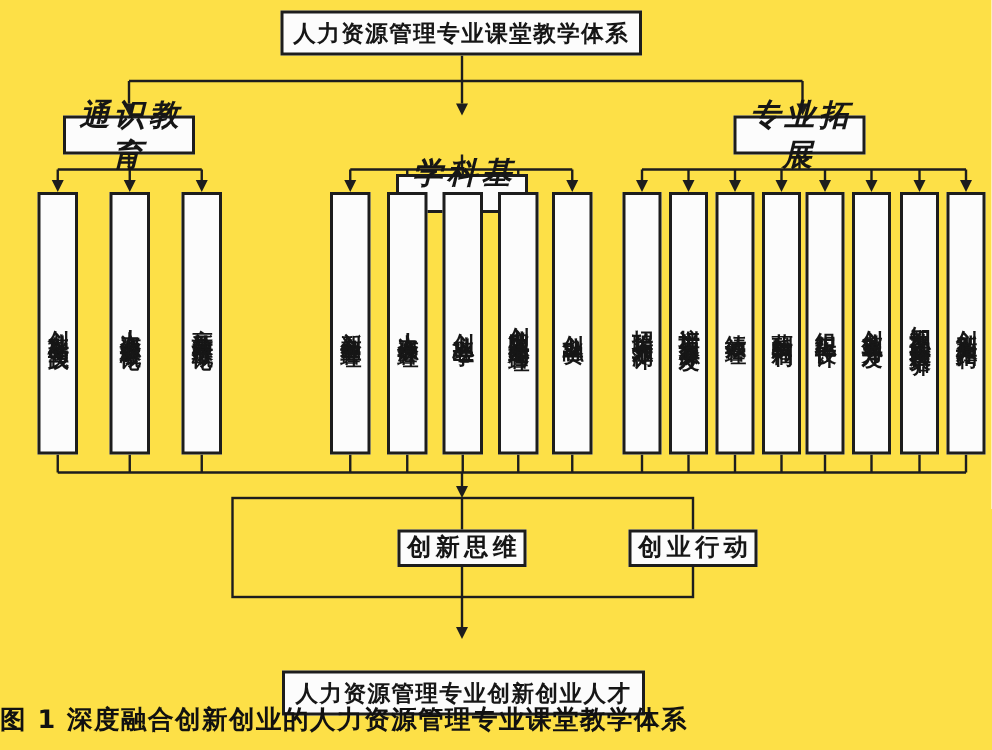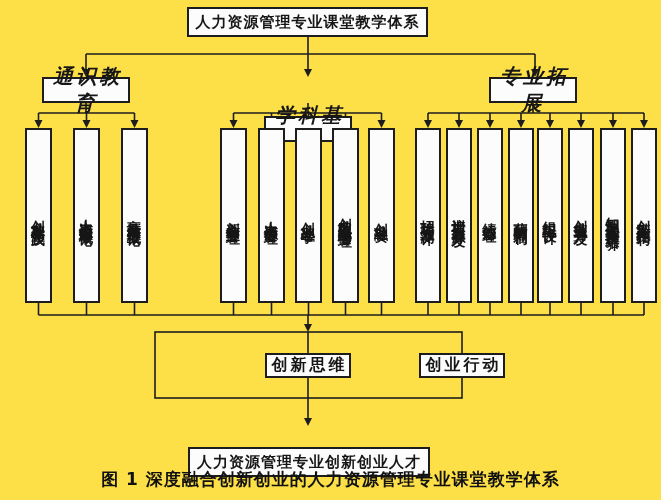--- a/index.html
+++ b/index.html
@@ -55,21 +55,21 @@
     top: 353px; width: 86px; height: 25px;
     font-size: 16px; font-weight: 600; letter-spacing: 3px; text-indent: 3px;
   }
   .node-result {
     left: 188px; top: 427px; width: 242px; height: 30px;
     font-size: 15px; font-weight: 600; letter-spacing: 1px; margin-top: 20px;
   }
   .caption {
     position: absolute;
     left: 0; top: 468px; width: 661px;
-    text-align: center;
+    text-align: left;
     font-family: "DejaVu Sans", sans-serif;
     font-weight: bold;
     font-size: 17px;
     letter-spacing: 1px;
     color: #111111;
   }
 </style>
 </head>
 <body>
 

